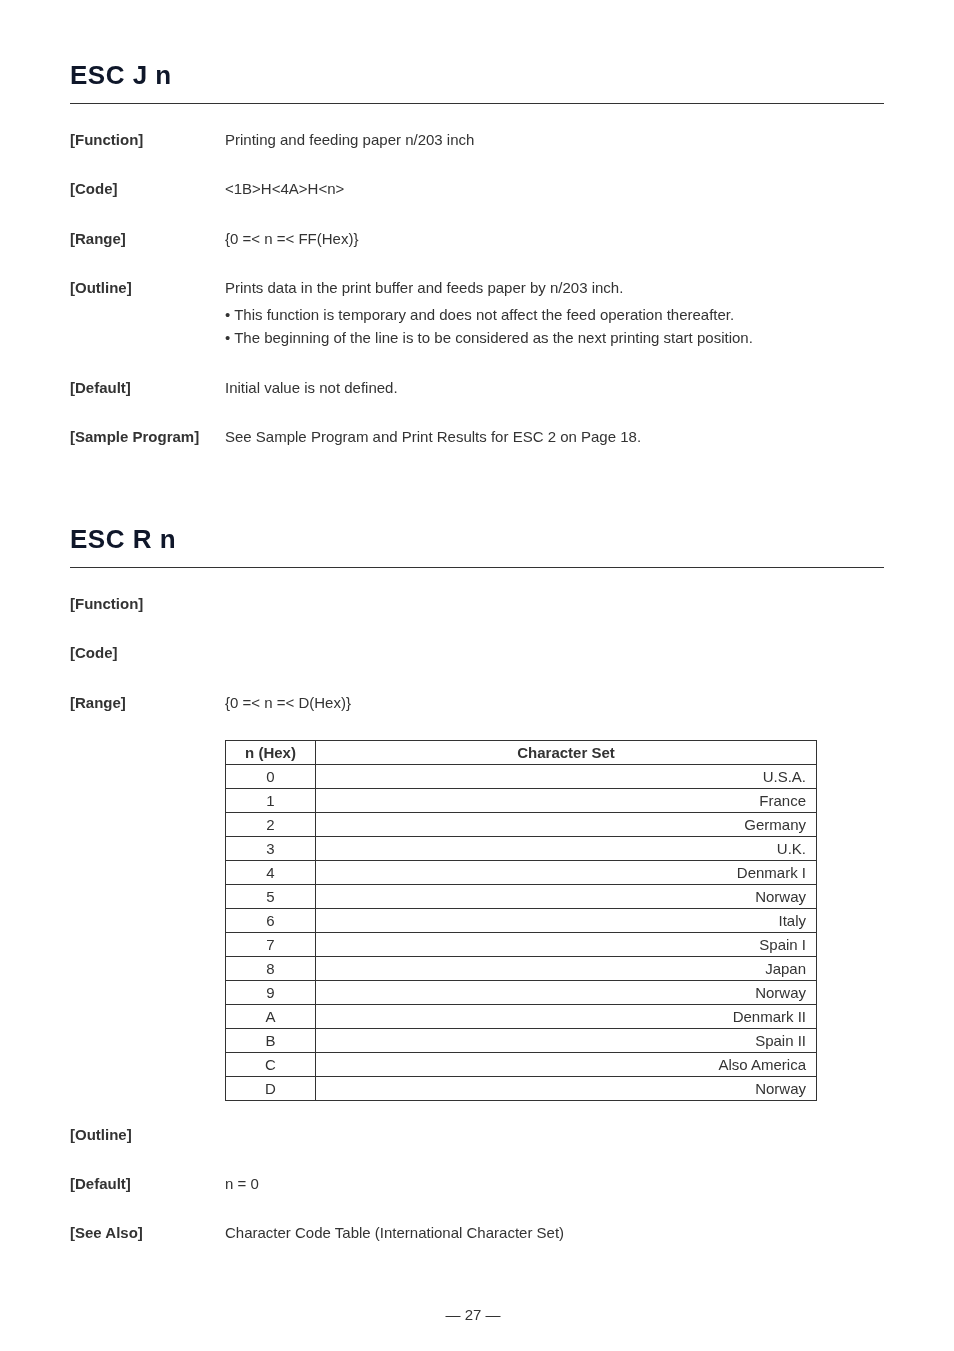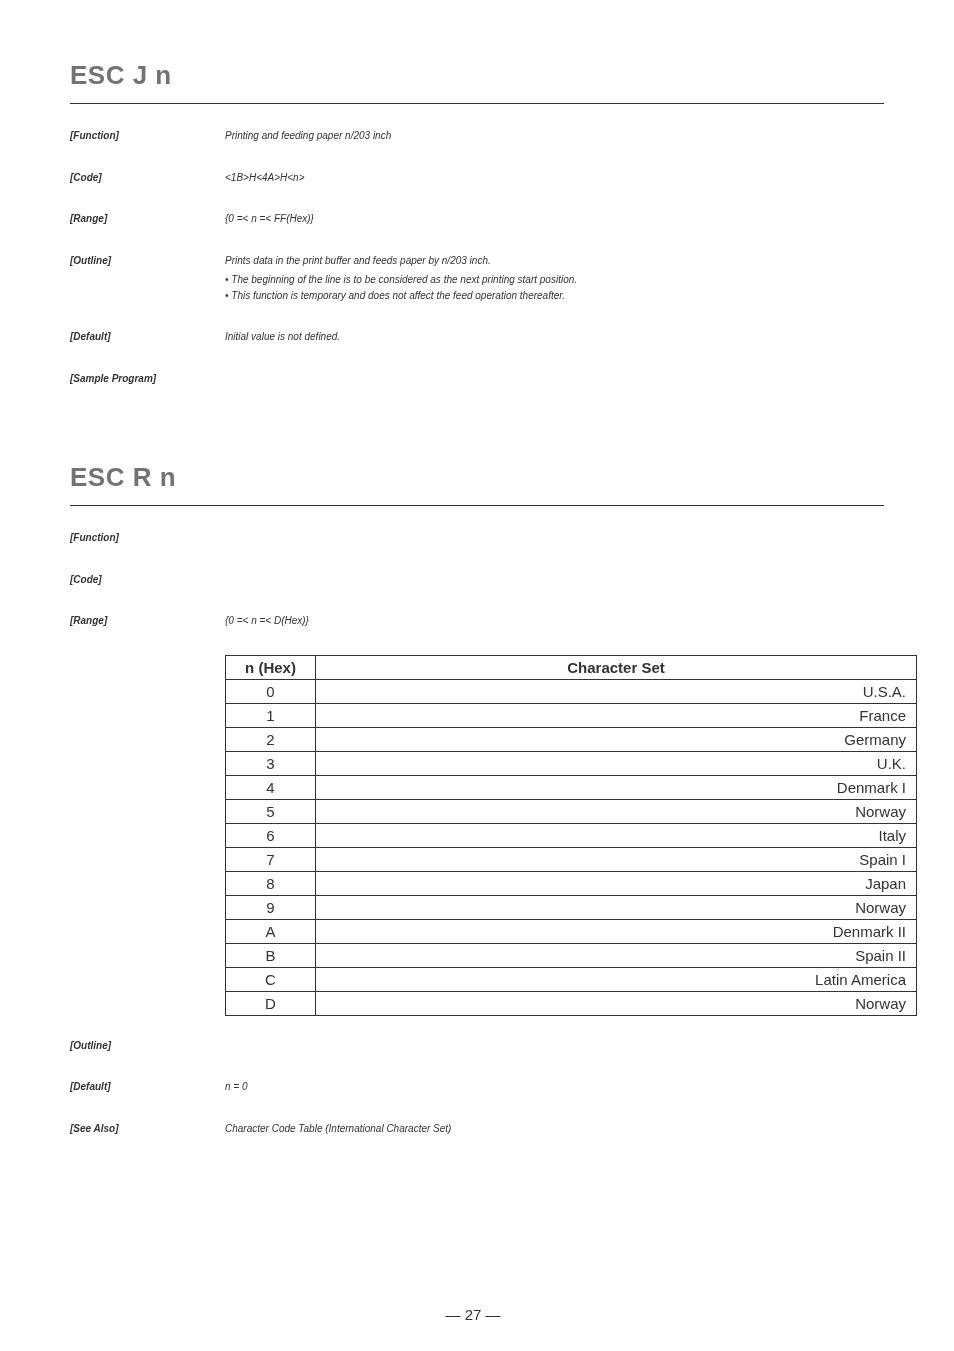--- a/index.html
+++ b/index.html
@@ -10,49 +10,48 @@
     font-family: Arial, Helvetica, sans-serif;
     color: #353535;
     padding: 60px 70px 40px 70px;
     position: relative;
   }
   .section-title {
     font-size: 26px;
     font-weight: bold;
     margin-bottom: 12px;
     letter-spacing: 0.5px;
-    color: #737373;
+    color: #0f172a;
   }
   .hr {
     border: none;
     border-top: 1.5px solid #333;
     margin-bottom: 24px;
   }
   .row {
     display: flex;
     margin-bottom: 26px;
-    font-size: 10px;
+    font-size: 15px;
     line-height: 1.55;
-    font-style: italic;
   }
   .label {
     flex: 0 0 155px;
     font-weight: bold;
     color: #333;
   }
   .value { flex: 1; color: #333; }
   .value ul { list-style: none; padding: 0; margin-top: 4px; }
   .value li { padding-left: 0; }
   .value li::before { content: "•  "; }
   .section-gap { height: 50px; }
 
   .tbl-wrap { margin-left: 155px; margin-bottom: 22px; }
   table {
     border-collapse: collapse;
-    width: 692px;
+    width: 592px;
     font-size: 15px;
   }
   th, td {
     border: 1px solid #333;
     padding: 3px 10px 3px 10px;
     text-align: right;
     color: #333;
   }
   th { font-weight: bold; text-align: center; }
   td.nhex { text-align: center; width: 90px; }
@@ -87,33 +86,34 @@
 <div class="row">
   <div class="label">[Range]</div>
   <div class="value">{0 =&lt; n =&lt; FF(Hex)}</div>
 </div>
 
 <div class="row">
   <div class="label">[Outline]</div>
   <div class="value">
     <span>Prints data in the print buffer and feeds paper by n/203 inch.</span>
     <ul>
+      <li>This function is temporary and does not affect the feed operation thereafter.</li>
       <li>The beginning of the line is to be considered as the next printing start position.</li>
-      <li>This function is temporary and does not affect the feed operation thereafter.</li>
     </ul>
   </div>
 </div>
 
 <div class="row">
   <div class="label">[Default]</div>
   <div class="value">Initial value is not defined.</div>
 </div>
 
 <div class="row">
   <div class="label">[Sample Program]</div>
+  <div class="value">See Sample Program and Print Results for ESC 2 on Page 18.</div>
 </div>
 
 <div class="section-gap"></div>
 
 <div class="section-title">ESC R n</div>
 <hr class="hr">
 
 <div class="row">
   <div class="label">[Function]</div>
 </div>
@@ -179,21 +179,21 @@
         <tr>
           <td class="nhex">A</td>
           <td>Denmark II</td>
         </tr>
         <tr>
           <td class="nhex">B</td>
           <td>Spain II</td>
         </tr>
         <tr>
           <td class="nhex">C</td>
-          <td>Latin America</td>
+          <td>Also America</td>
         </tr>
         <tr>
           <td class="nhex">D</td>
           <td>Norway</td>
         </tr>
       </tbody>
   </table>
 </div>
 
 <div class="row">

